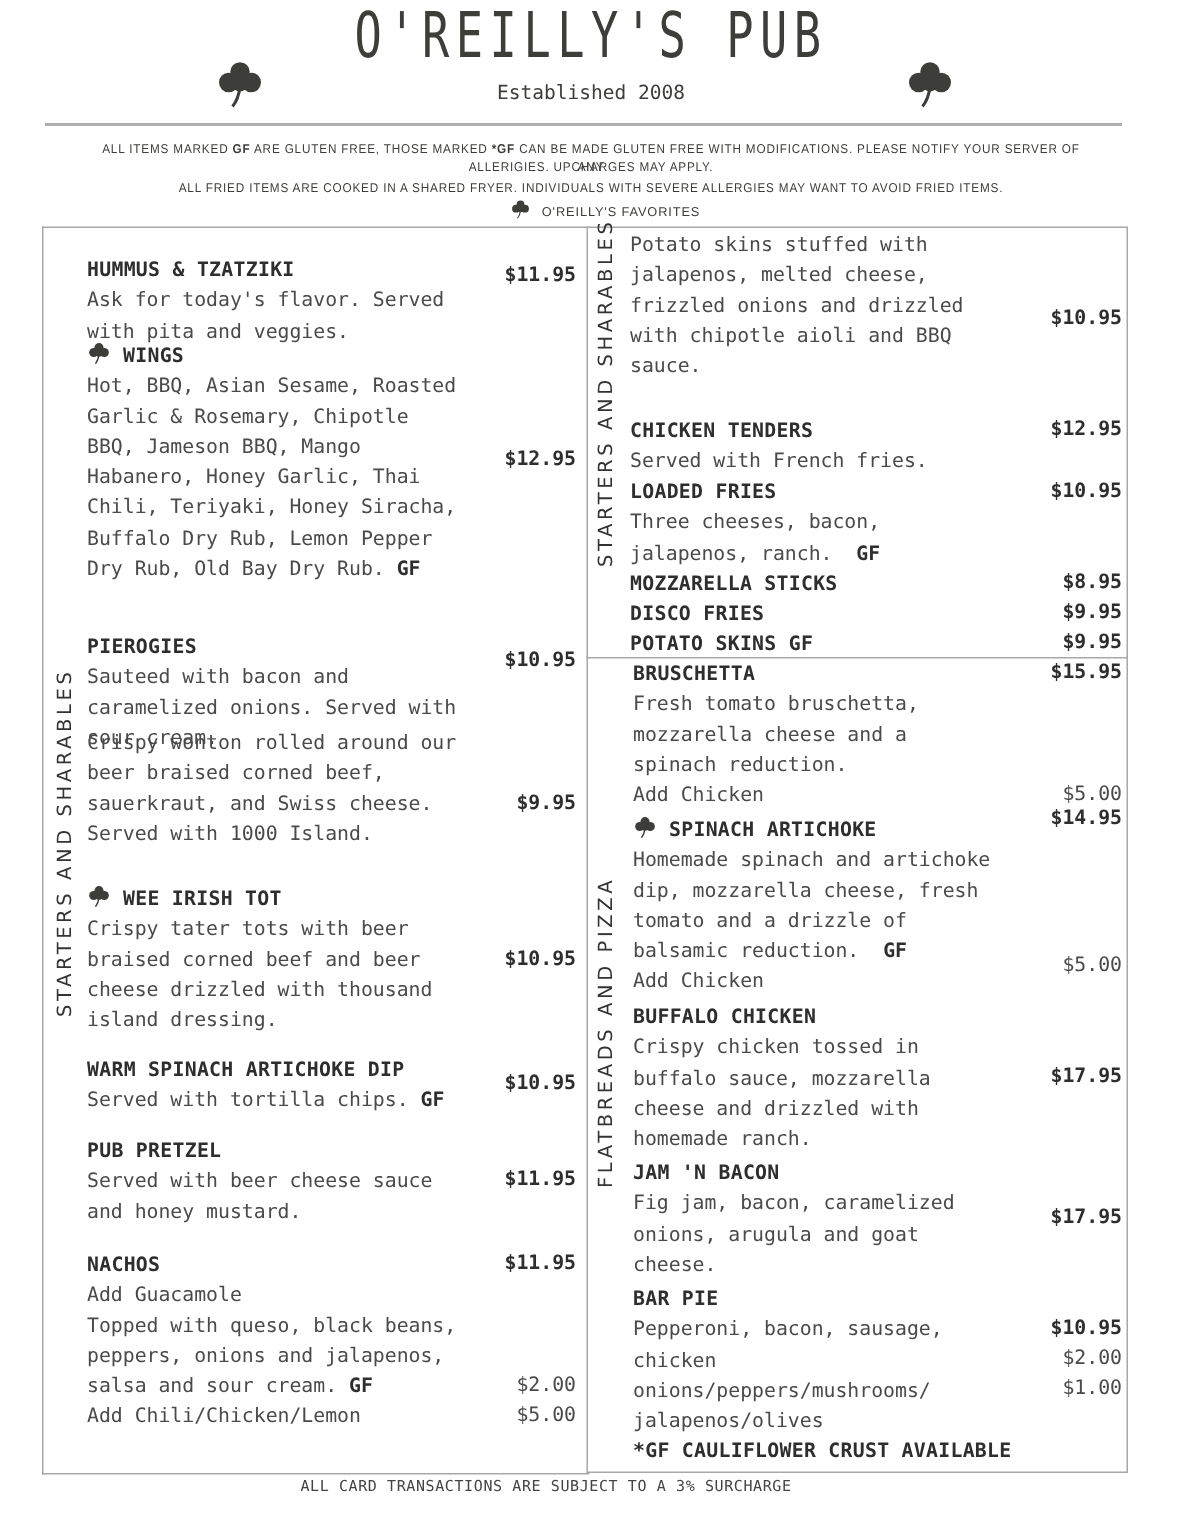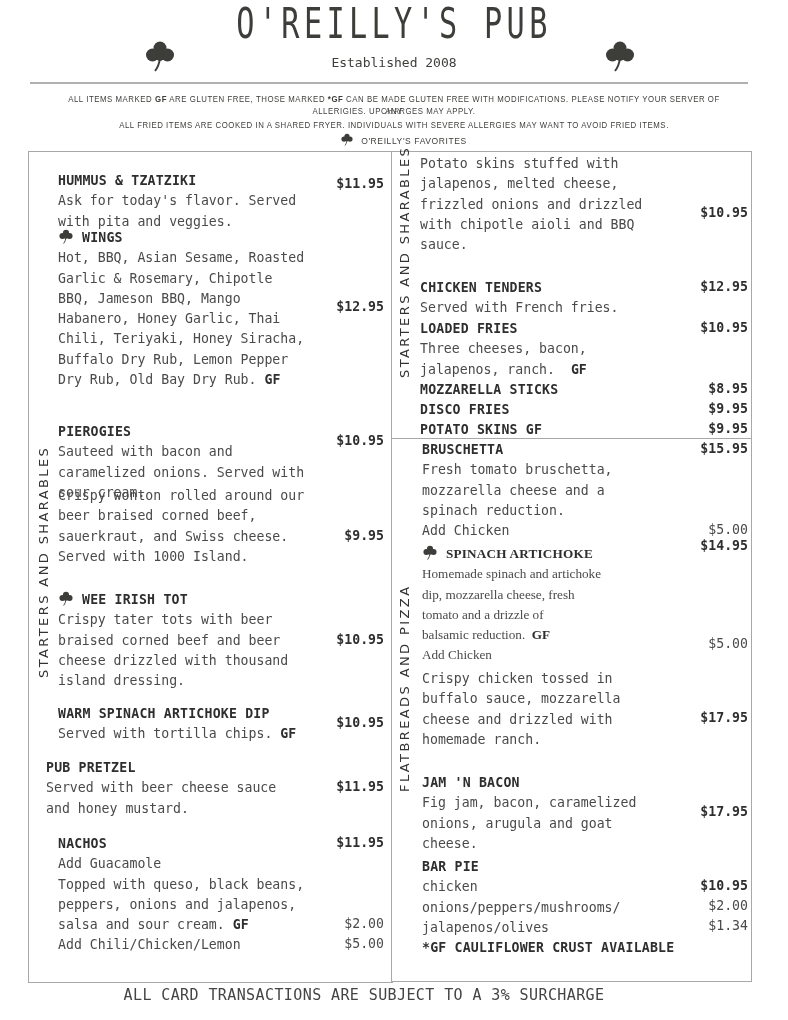--- a/index.html
+++ b/index.html
@@ -29,21 +29,21 @@
   .vlabel {
     position: absolute; font-family: "DejaVu Sans", sans-serif; font-size: 13px; letter-spacing: 2.4px;
     color: #333; white-space: nowrap; transform: rotate(-90deg); transform-origin: left top;
   }
   .item { position: absolute; font-family: "DejaVu Sans Mono", monospace; font-size: 13.2px; line-height: 20.3px; color: #3a3a3a; }
   .item .name { font-weight: bold; color: #2e2e2e; letter-spacing: 0.2px; }
   .item .desc { color: #4a4a4a; white-space: pre; }
   .item .desc b { color:#2e2e2e; }
   .price { position: absolute; font-family: "DejaVu Sans Mono", monospace; font-size: 13.2px; font-weight: bold; color: #2e2e2e; text-align: right; }
   .price.light { font-weight: normal; color: #4a4a4a; }
-  .footer { position:absolute; left:0; width:728px; top:986px; text-align:center; font-family:"DejaVu Sans Mono",monospace; font-size:15px; color:#444; letter-spacing:0.4px; }
+  .footer { position:absolute; left:0; width:728px; top:986px; text-align:center; font-family:"DejaVu Sans Mono",monospace; font-size:10px; color:#444; letter-spacing:0.4px; }
   .ico { display:inline-block; vertical-align:-2px; margin-right:8px; }
 </style>
 </head>
 <body>
 
 <svg width="0" height="0" style="position:absolute">
   <defs>
     <symbol id="clover" viewBox="0 0 30 32">
       <circle cx="15" cy="8" r="6.5" fill="#3d3d3a"></circle>
       <circle cx="7.5" cy="15" r="6.5" fill="#3d3d3a"></circle>
@@ -128,21 +128,21 @@
 island dressing.</div>
 </div>
 <div class="price" style="right:404px;top:632px;">$10.95</div>
 
 <div class="item" style="left:58px;top:704px;">
   <div class="name">WARM SPINACH ARTICHOKE DIP</div>
   <div class="desc"><span>Served with tortilla chips.</span> <b>GF</b></div>
 </div>
 <div class="price" style="right:404px;top:715px;">$10.95</div>
 
-<div class="item" style="left:46px;top:758px;">
+<div class="item" style="left:58px;top:758px;">
   <div class="name">PUB PRETZEL</div>
   <div class="desc">Served with beer cheese sauce
 and honey mustard.</div>
 </div>
 <div class="price" style="right:404px;top:779px;">$11.95</div>
 
 <div class="item" style="left:58px;top:834px;">
   <div class="name">NACHOS</div>
   <div class="desc">Add Guacamole</div>
   <div class="desc"><span>Topped with queso, black beans,
@@ -194,53 +194,55 @@
 <div class="item" style="left:422px;top:440px;">
   <div class="name">BRUSCHETTA</div>
   <div class="desc">Fresh tomato bruschetta,
 mozzarella cheese and a
 spinach reduction.</div>
   <div class="desc">Add Chicken</div>
 </div>
 <div class="price" style="right:40px;top:441px;margin-left:12px;">$15.95</div>
 <div class="price light" style="right:40px;top:522px;">$5.00</div>
 
-<div class="item" style="left:422px;top:544px;font-family:Liberation Serif, serif;">
+<div class="item" style="left:422px;top:544px;">
   <div class="name"><svg class="ico" width="16" height="15">
         <use href="#clover"></use>
       </svg><span>SPINACH ARTICHOKE</span></div>
   <div class="desc"><span>Homemade spinach and artichoke
 dip, mozzarella cheese, fresh
 tomato and a drizzle of
 balsamic reduction.</span>  <b>GF</b></div>
   <div class="desc">Add Chicken</div>
 </div>
 <div class="price" style="right:40px;top:538px;">$14.95</div>
 <div class="price light" style="right:40px;top:636px;">$5.00</div>
 
 <div class="item" style="left:422px;top:669px;">
+  <div class="name">BUFFALO CHICKEN</div>
   <div class="desc">Crispy chicken tossed in
 buffalo sauce, mozzarella
 cheese and drizzled with
 homemade ranch.</div>
 </div>
 <div class="price" style="right:40px;top:710px;">$17.95</div>
 
 <div class="item" style="left:422px;top:773px;">
   <div class="name">JAM 'N BACON</div>
   <div class="desc">Fig jam, bacon, caramelized
 onions, arugula and goat
 cheese.</div>
 </div>
 <div class="price" style="right:40px;top:804px;">$17.95</div>
 
 <div class="item" style="left:422px;top:857px;">
   <div class="name">BAR PIE</div>
+  <div class="desc">Pepperoni, bacon, sausage,</div>
   <div class="desc">chicken</div>
   <div class="desc">onions/peppers/mushrooms/
 jalapenos/olives</div>
   <div class="name">*GF CAULIFLOWER CRUST AVAILABLE</div>
 </div>
 <div class="price" style="right:40px;top:878px;">$10.95</div>
 <div class="price light" style="right:40px;top:898px;">$2.00</div>
-<div class="price light" style="right:40px;top:918px;">$1.34</div>
+<div class="price light" style="right:40px;top:918px;">$1.00</div>
 
 <div class="footer">ALL CARD TRANSACTIONS ARE SUBJECT TO A 3% SURCHARGE</div>
 
 </body></html>

